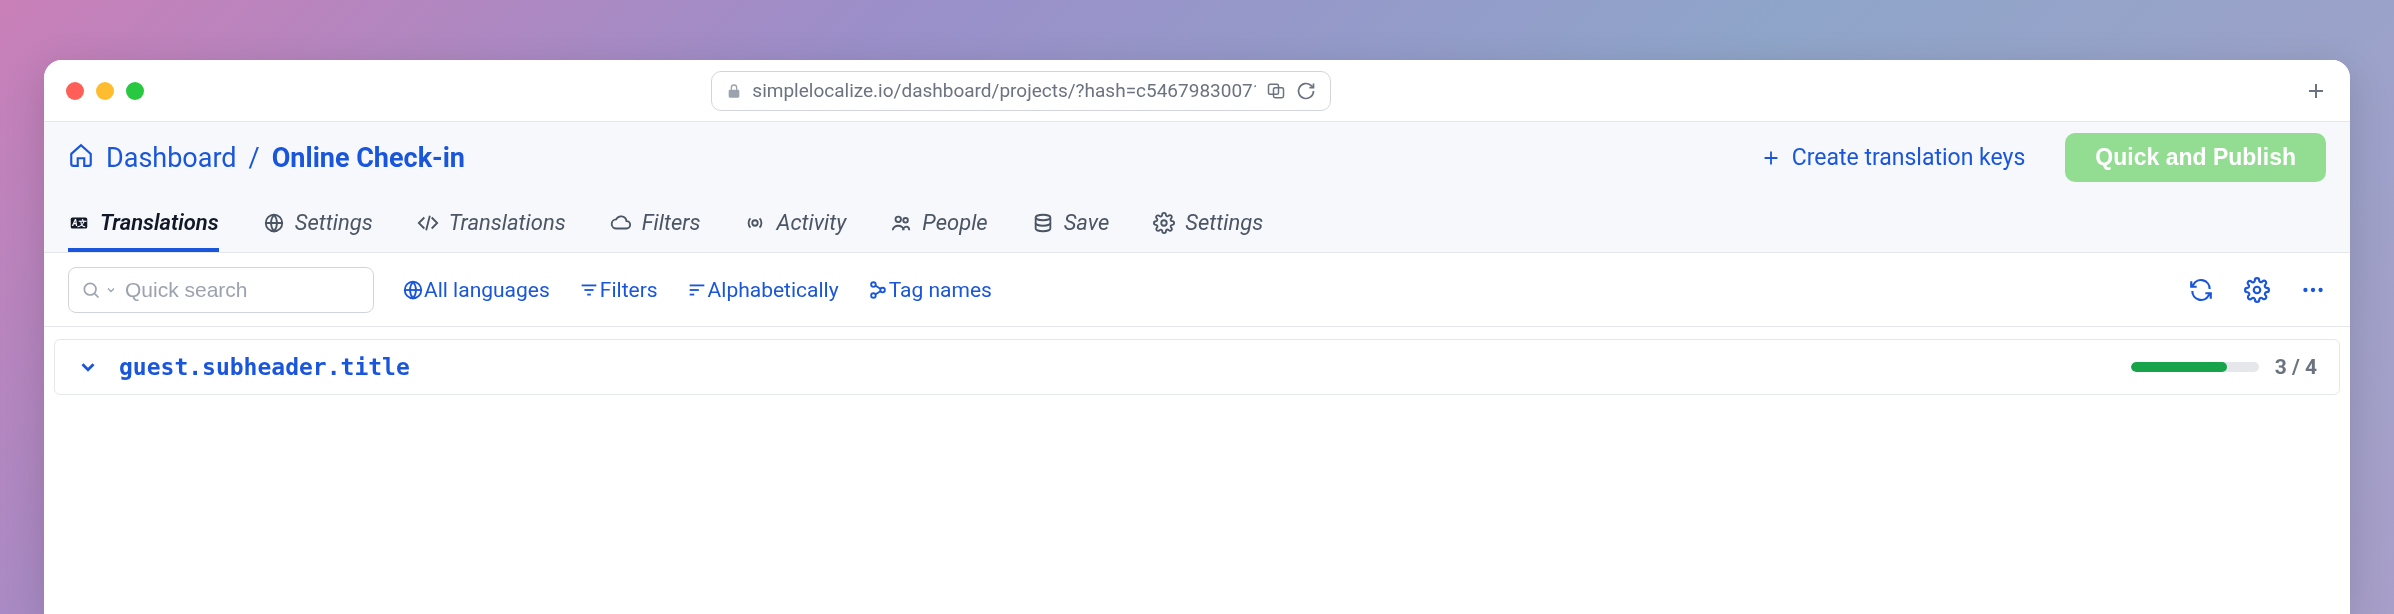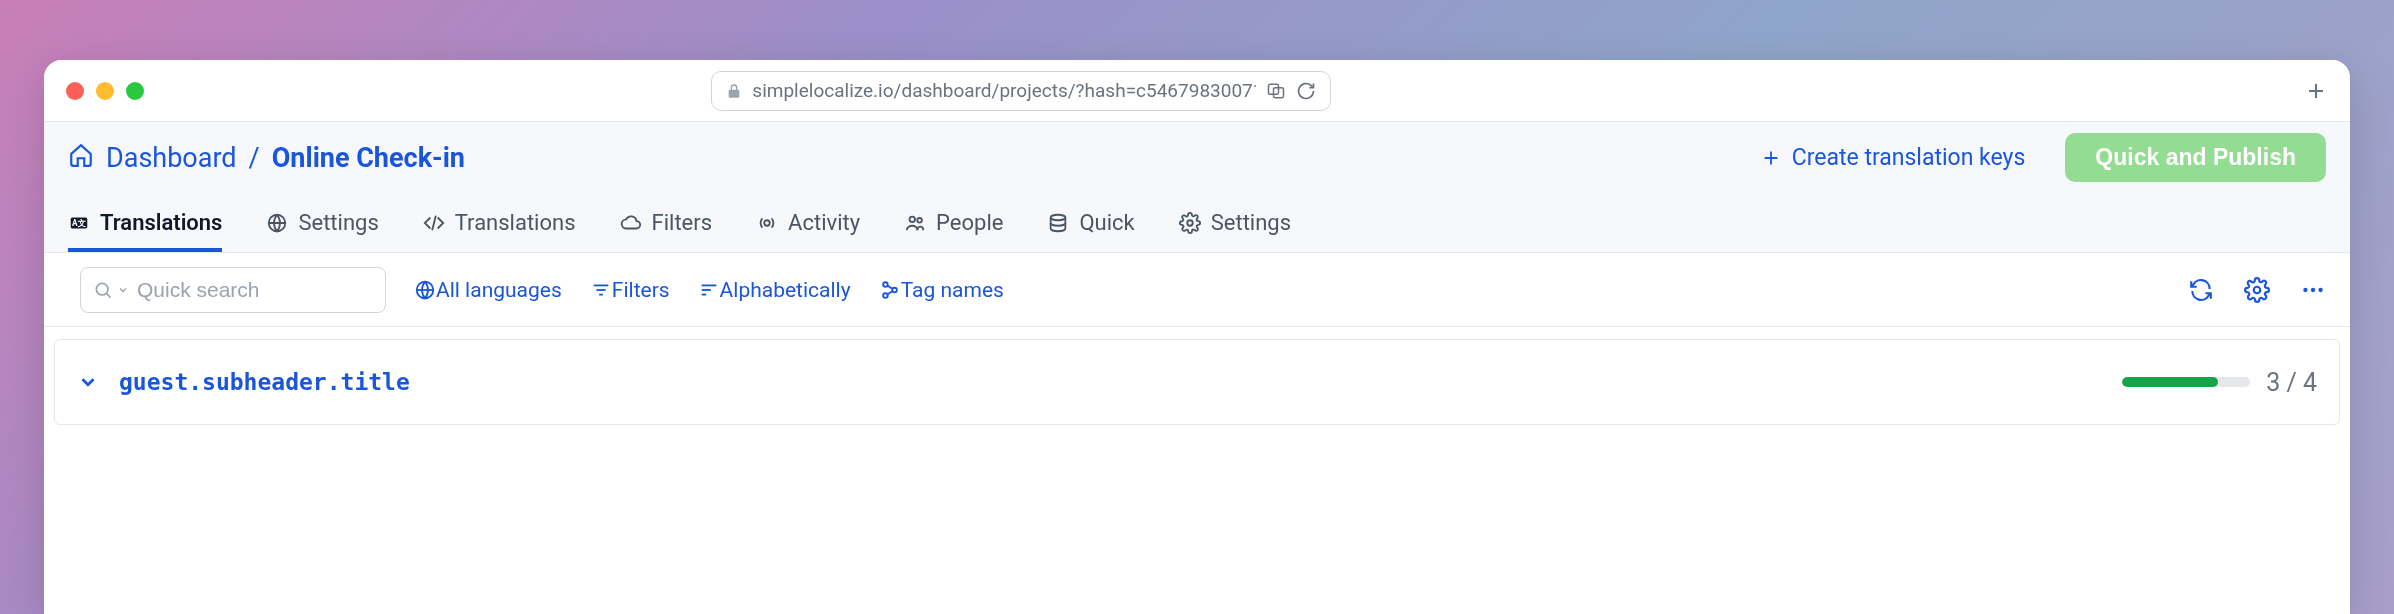--- a/index.html
+++ b/index.html
@@ -114,20 +114,21 @@
 .tab {
   display: flex;
   align-items: center;
   gap: 10px;
   font-size: 22px;
   color: #4b5563;
   height: 100%;
   cursor: pointer;
   border-bottom: 4px solid transparent;
   padding-top: 4px;
+  font-style: italic;
 }
 .tab.active {
   color: #111827;
   font-weight: 600;
   border-bottom-color: #1a56db;
 }
 .tab svg { width: 22px; height: 22px; }
 
 
 .toolbar {
@@ -142,21 +143,20 @@
 .search-box {
   display: flex;
   align-items: center;
   border: 1px solid #d1d5db;
   border-radius: 8px;
   height: 46px;
   width: 306px;
   padding: 0 12px;
   gap: 8px;
   color: #9ca3af;
-  margin-left: 12px;
 }
 .search-box input {
   border: none;
   outline: none;
   font-size: 21px;
   width: 100%;
   background: transparent;
 }
 .search-box input::placeholder { color: #9ca3af; }
 .tool-link {
@@ -167,21 +167,21 @@
   cursor: pointer;
 }
 .tool-link svg { width: 22px; height: 22px; }
 .toolbar-spacer { flex: 1; }
 .toolbar-right { display: flex; gap: 30px; align-items: center; color: #1a56db; }
 .toolbar-right svg { width: 26px; height: 26px; }
 
 
 .key-list { padding: 0 10px; }
 .key-row {
-  height: 86px;
+  height: 56px;
   display: flex;
   align-items: center;
   padding: 8px 22px;
   gap: 20px;
   border: 1px solid #e5e7eb;
   border-radius: 6px;
   margin: 12px 0;
 }
 .key-row .chevron { color: #1a56db; }
 .key-name {
@@ -204,21 +204,22 @@
   overflow: hidden;
 }
 .progress-fill {
   height: 100%;
   background: #16a34a;
   width: 75%;
   border-radius: 5px;
 }
 .progress-text {
   color: #6b7280;
-  font-size: 25px;
+  font-size: 21px;
+  font-weight: bold;
 }
 
 .icon { display:inline-flex; }
 </style>
 </head>
 <body>
 
 <div class="window">
 
   <div class="browser-bar">
@@ -349,21 +350,21 @@
       <span>People</span>
     </div>
     <div class="tab">
       <span class="icon">
         <svg viewBox="0 0 24 24" fill="none" stroke="currentColor" stroke-width="2">
             <ellipse cx="12" cy="6" rx="8" ry="3"></ellipse>
             <path d="M4 6v12c0 1.7 3.6 3 8 3s8-1.3 8-3V6"></path>
             <path d="M4 12c0 1.7 3.6 3 8 3s8-1.3 8-3"></path>
           </svg>
       </span>
-      <span>Quick</span>
+      <span>Save</span>
     </div>
     <div class="tab">
       <span class="icon">
         <svg viewBox="0 0 24 24" fill="none" stroke="currentColor" stroke-width="2">
             <circle cx="12" cy="12" r="3"></circle>
             <path d="M19.4 15a1.7 1.7 0 0 0 .3 1.8l.1.1a2 2 0 1 1-2.8 2.8l-.1-.1a1.7 1.7 0 0 0-1.8-.3 1.7 1.7 0 0 0-1 1.5V21a2 2 0 1 1-4 0v-.1a1.7 1.7 0 0 0-1-1.5 1.7 1.7 0 0 0-1.8.3l-.1.1a2 2 0 1 1-2.8-2.8l.1-.1a1.7 1.7 0 0 0 .3-1.8 1.7 1.7 0 0 0-1.5-1H3a2 2 0 1 1 0-4h.1a1.7 1.7 0 0 0 1.5-1 1.7 1.7 0 0 0-.3-1.8l-.1-.1a2 2 0 1 1 2.8-2.8l.1.1a1.7 1.7 0 0 0 1.8.3h.1a1.7 1.7 0 0 0 1-1.5V3a2 2 0 1 1 4 0v.1a1.7 1.7 0 0 0 1 1.5 1.7 1.7 0 0 0 1.8-.3l.1-.1a2 2 0 1 1 2.8 2.8l-.1.1a1.7 1.7 0 0 0-.3 1.8v.1a1.7 1.7 0 0 0 1.5 1H21a2 2 0 1 1 0 4h-.1a1.7 1.7 0 0 0-1.5 1z"></path>
           </svg>
       </span>
       <span>Settings</span>
     </div>

